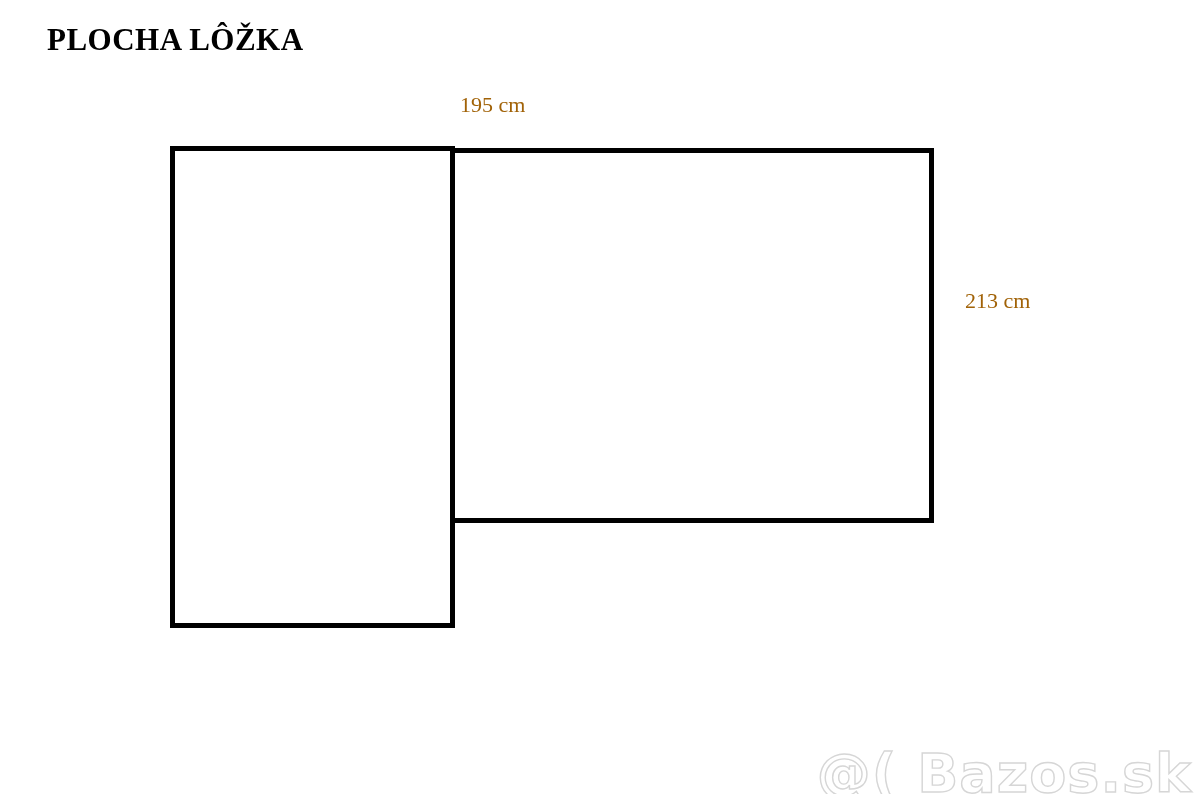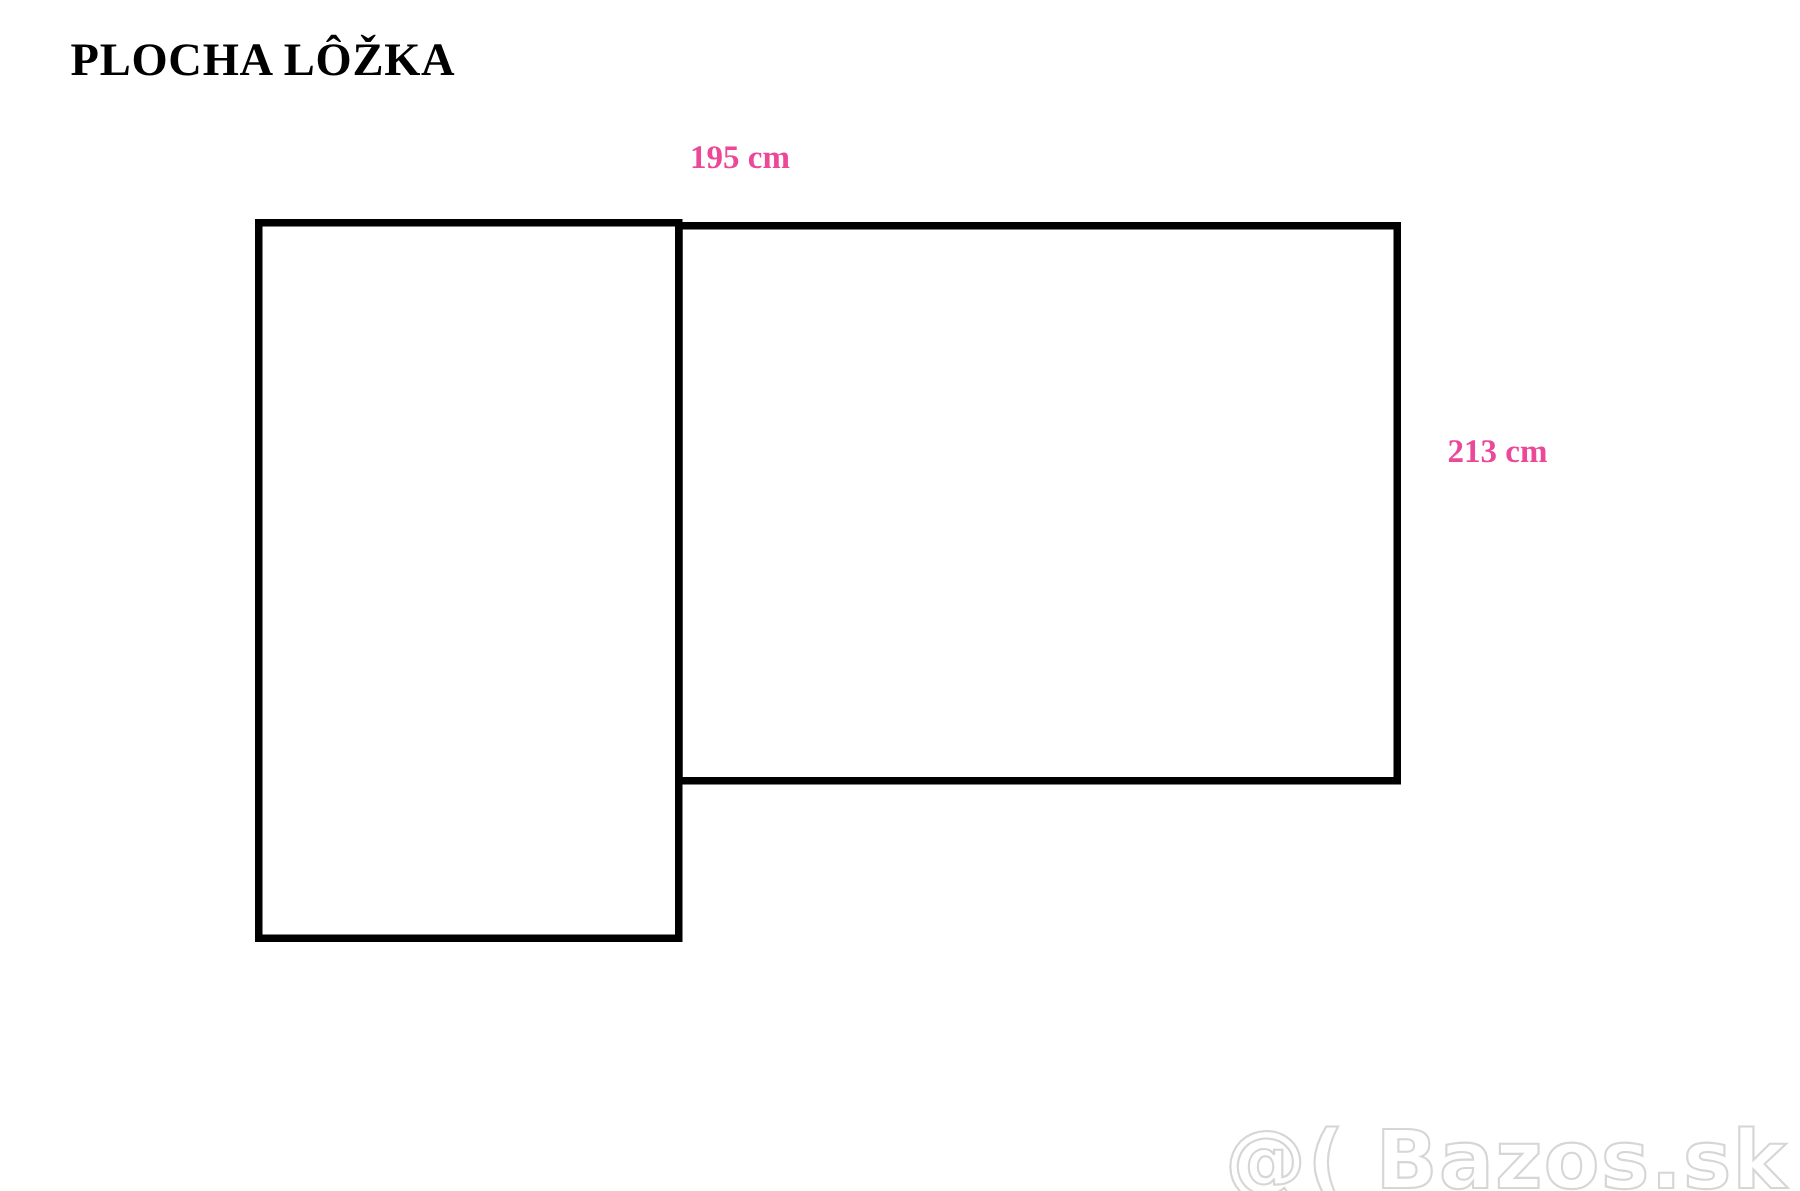--- a/index.html
+++ b/index.html
@@ -41,22 +41,22 @@
   }
   .rect-right {
     left: 450px;
     top: 148px;
     width: 484px;
     height: 375px;
   }
   .dim {
     position: absolute;
     font-size: 22px;
-    font-weight: bold;
-    color: #ec4899;
+    font-weight: normal;
+    color: #a16207;
     white-space: nowrap;
     font-family: "Liberation Serif", "DejaVu Serif", serif;
   }
   .dim-width {
     left: 460px;
     top: 92px;
   }
   .dim-height {
     left: 965px;
     top: 288px;

